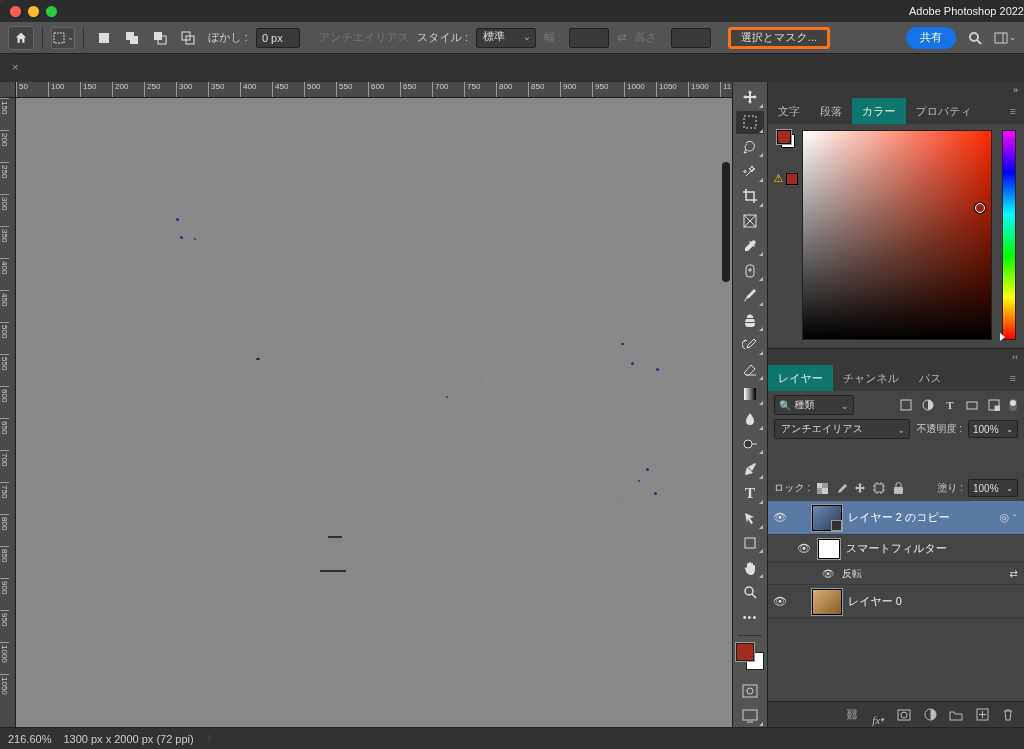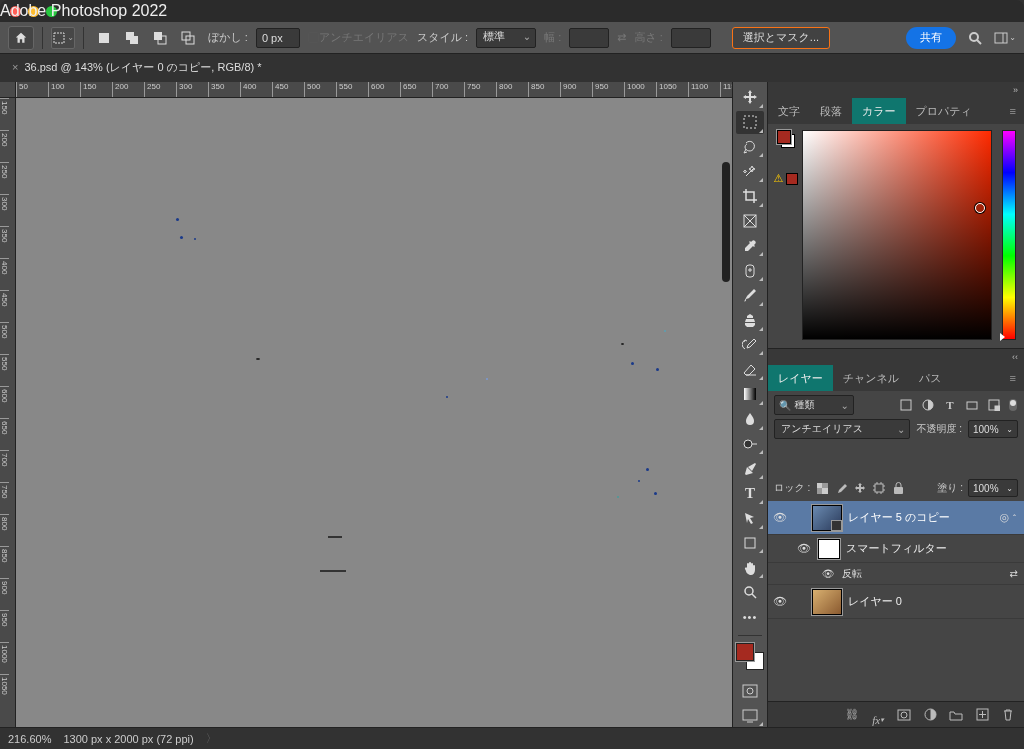--- a/index.html
+++ b/index.html
@@ -1,31 +1,31 @@
 <!DOCTYPE html>
 <html><head>
 <meta charset="utf-8">
 <style>
 * { margin: 0; padding: 0; box-sizing: border-box; font-family: -apple-system, "Helvetica Neue", Arial, sans-serif; user-select: none; }
 body { width: 1024px; height: 749px; background: #323232; color: #ddd; font-size: 11px; overflow: hidden; border-radius: 8px; position: relative; }
 .titlebar { height: 22px; background: #2b2b2b; display: flex; align-items: center; position: relative; }
 .traffic { display: flex; gap: 7px; margin-left: 10px; }
 .tl { width: 11px; height: 11px; border-radius: 50%; }
 .tl.r { background: #ff5f57; } .tl.y { background: #febc2e; } .tl.g { background: #28c840; }
-.app-title { position: absolute; left: 0; right: 0; text-align: left; font-size: 16px; color: #eee; }
+.app-title { position: absolute; left: 0; right: 0; text-align: right; font-size: 11px; color: #eee; }
 .optionsbar { height: 32px; background: #535353; display: flex; align-items: center; padding: 0 8px; gap: 8px; border-bottom: 1px solid #222; }
 .home-btn { width: 26px; height: 24px; background: #444; border: 1px solid #666; border-radius: 3px; display: flex; align-items: center; justify-content: center; }
 .icon-slot { width: 24px; height: 22px; display: flex; align-items: center; justify-content: center; border: 1px solid #666; border-radius: 2px; background: #474747; }
 .opt-label { color: #ccc; font-size: 11px; }
 .opt-input { height: 20px; background: #3a3a3a; border: 1px solid #222; color: #ddd; padding: 0 5px; font-size: 11px; border-radius: 2px; }
 .opt-select { height: 20px; background: #3a3a3a; border: 1px solid #222; color: #ddd; padding: 0 16px 16px 6px; font-size: 11px; border-radius: 2px; position: relative; }
 .opt-select::after { content: "⌄"; position: absolute; right: 4px; top: 2px; color: #aaa; font-size: 10px; }
 .disabled { color: #777; }
 .flex-spacer { flex: 1; }
-.select-mask-btn { height: 22px; background: #424242; border: 1px solid #f97316; border-radius: 3px; padding: 0 10px; color: #ddd; display:flex;align-items:center; }
+.select-mask-btn { height: 22px; background: #424242; border: 3px solid #f97316; border-radius: 3px; padding: 0 10px; color: #ddd; display:flex;align-items:center; }
 .share-btn { height: 22px; background: #1473e6; border-radius: 11px; padding: 0 14px; color: #fff; font-size: 11px; display:flex; align-items:center;}
 .top-icon { width: 22px; height: 22px; display: flex; align-items: center; justify-content: center; color: #ccc; }
 .tab-strip { height: 28px; background: #323232; display: flex; align-items: center; padding: 0 8px; }
 .doc-tab { height: 24px; display: flex; align-items: center; gap: 6px; font-size: 11px; color: #ddd; border-bottom: 2px solid transparent; padding: 0 4px;}
 .doc-tab .x { color: #999; }
 .workspace { position: absolute; top: 82px; left: 0; right: 0; bottom: 22px; display: flex; background:#323232;}
 .canvas-area { flex: 1; position: relative; background: #323232; overflow: hidden; }
 .ruler-h { position: absolute; top: 0; left: 16px; right: 0; height: 16px; background: #4a4a4a; border-bottom: 1px solid #222; display: flex; overflow:hidden;}
 .ruler-h .tick { width: 32px; border-left: 1px solid #999; font-size: 8px; color: #ccc; padding-left: 2px; flex-shrink:0;}
 .ruler-v { position: absolute; top: 16px; left: 0; width: 16px; bottom: 0; background: #4a4a4a; border-right: 1px solid #222;}
@@ -177,21 +177,20 @@
         <rect x="1" y="2" width="12" height="10"></rect>
         <line x1="9" y1="2" x2="9" y2="12"></line>
       </svg>
       <span style="font-size:8px;margin-left:1px;">⌄</span>
     </div>
 </div>
 
 <div class="tab-strip">
   <div class="doc-tab">
     <span class="x">×</span>
-    <span>36.psd @ 143% (レイヤー 0 のコピー, RGB/8) *</span>
   </div>
 </div>
 
 <div class="workspace">
   <div class="canvas-area">
     <div class="ruler-corner"></div>
     <div class="ruler-h" id="ruler-h">
         <div class="tick">50</div>
         <div class="tick">100</div>
         <div class="tick">150</div>
@@ -206,21 +205,21 @@
         <div class="tick">600</div>
         <div class="tick">650</div>
         <div class="tick">700</div>
         <div class="tick">750</div>
         <div class="tick">800</div>
         <div class="tick">850</div>
         <div class="tick">900</div>
         <div class="tick">950</div>
         <div class="tick">1000</div>
         <div class="tick">1050</div>
-        <div class="tick">1100</div>
+        <div class="tick">1900</div>
         <div class="tick">1150</div>
       </div>
     <div class="ruler-v" id="ruler-v">
         <div class="tick-v">150</div>
         <div class="tick-v">200</div>
         <div class="tick-v">250</div>
         <div class="tick-v">300</div>
         <div class="tick-v">350</div>
         <div class="tick-v">400</div>
         <div class="tick-v">450</div>
@@ -544,21 +543,21 @@
                 <span>100%</span>
                 <span style="font-size:8px;">⌄</span>
               </div>
           </div>
         </div>
         <div class="layer-list">
           <div class="layer-item selected">
             <span class="eye">👁</span>
             <div class="link-col"></div>
             <div class="layer-thumb smart" style="background:linear-gradient(135deg,#6a8ab0,#2a3a5a);"></div>
-            <span class="layer-name">レイヤー 5 のコピー</span>
+            <span class="layer-name">レイヤー 2 のコピー</span>
             <div class="smart-indicator">
                 <span>◎</span>
                 <span style="font-size:9px;">ˆ</span>
               </div>
           </div>
           <div class="layer-item sub-layer">
             <span class="eye">👁</span>
             <div class="layer-thumb"></div>
             <span class="layer-name">スマートフィルター</span>
           </div>

